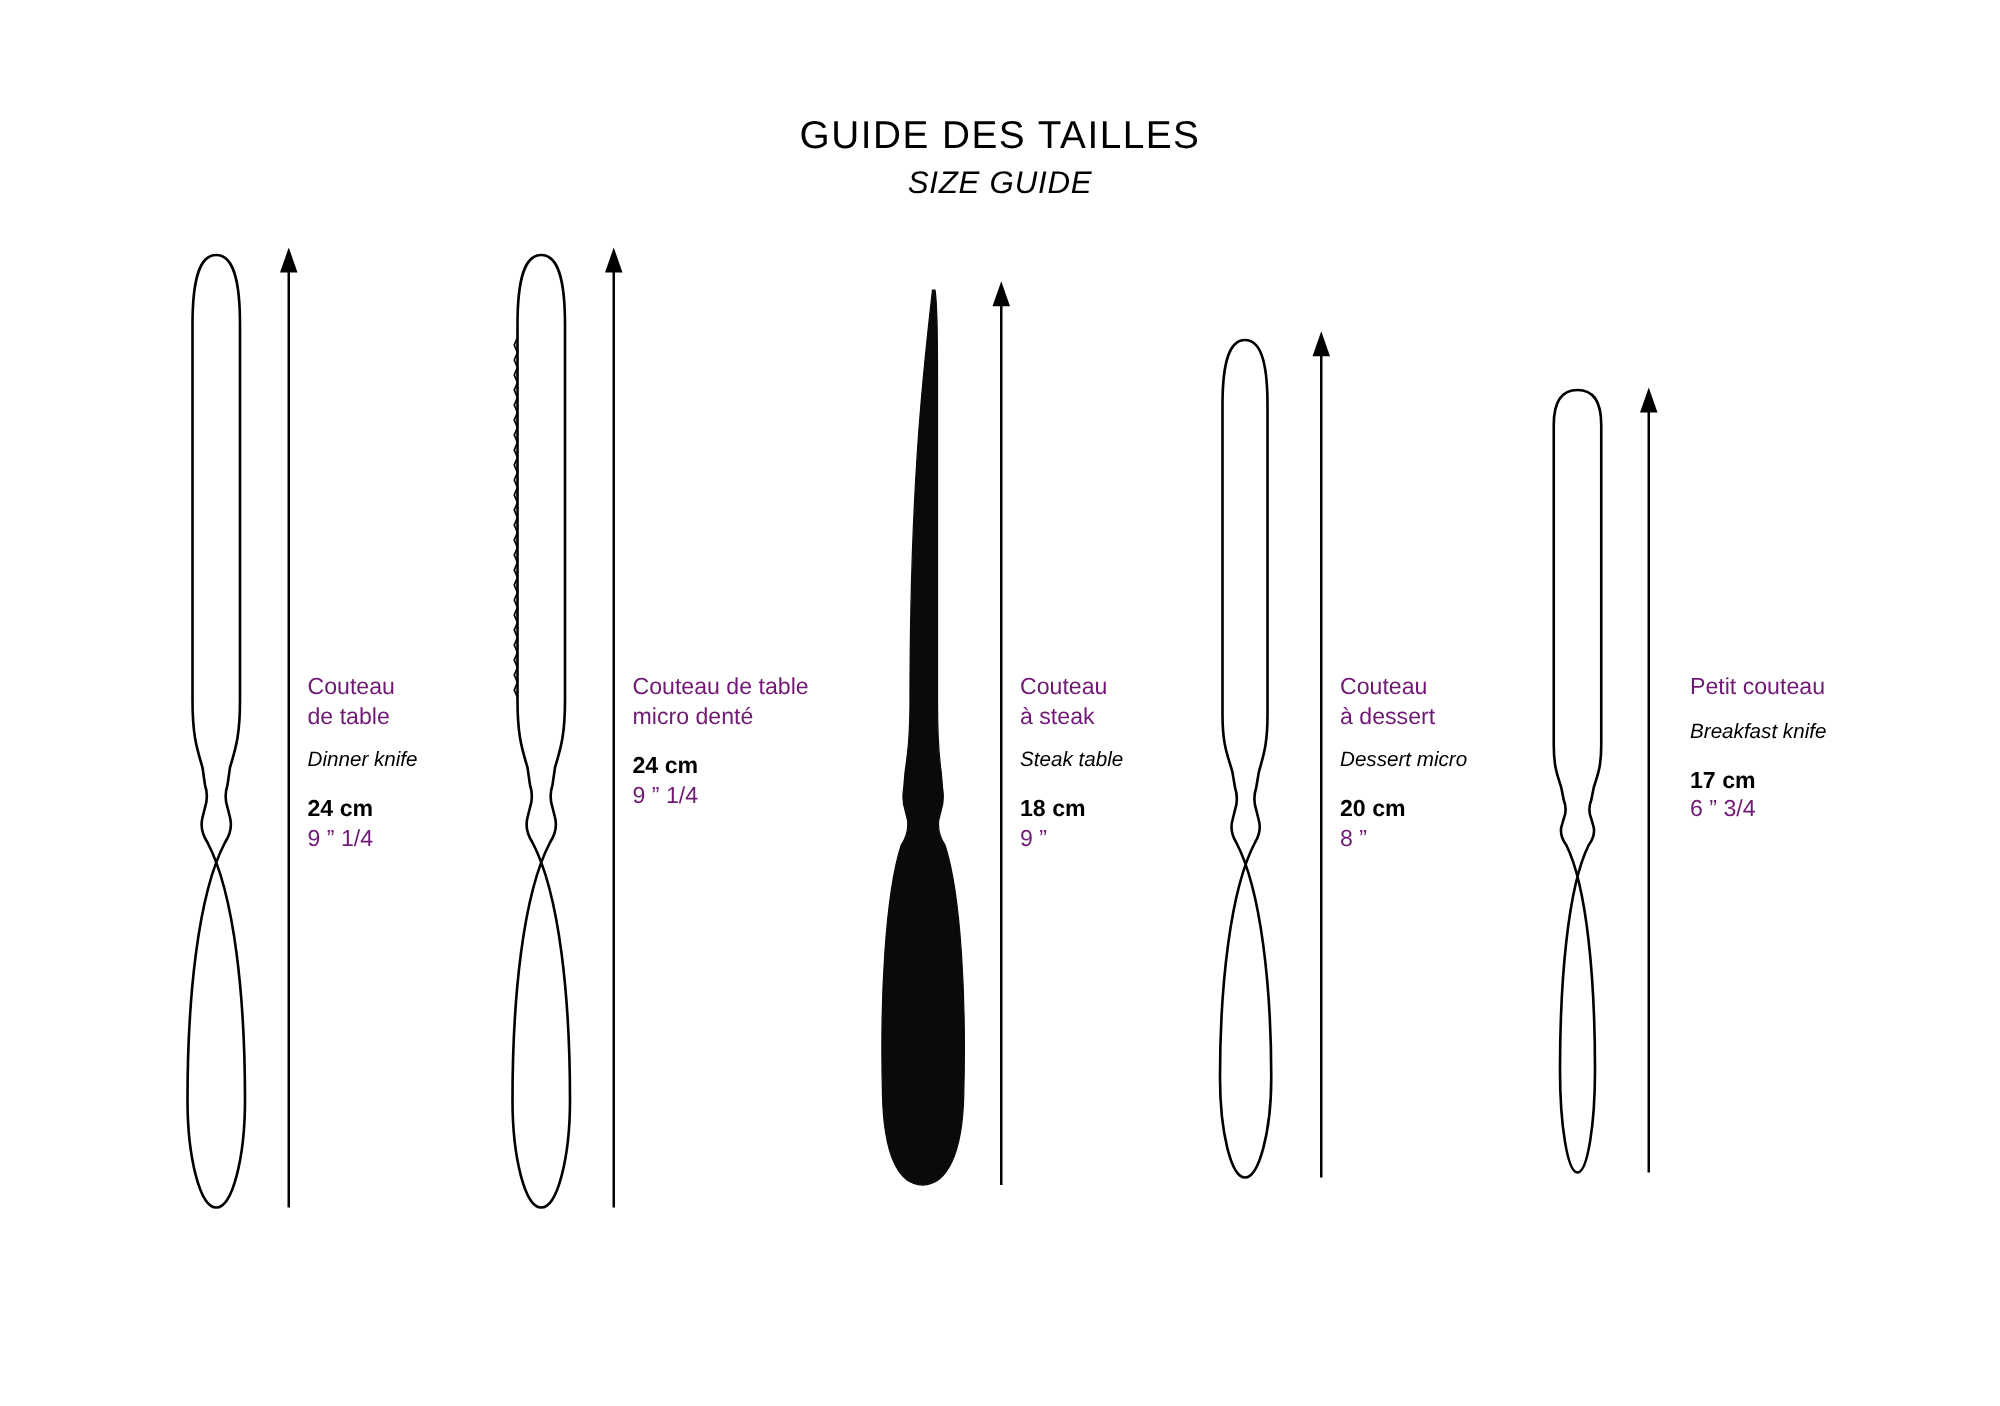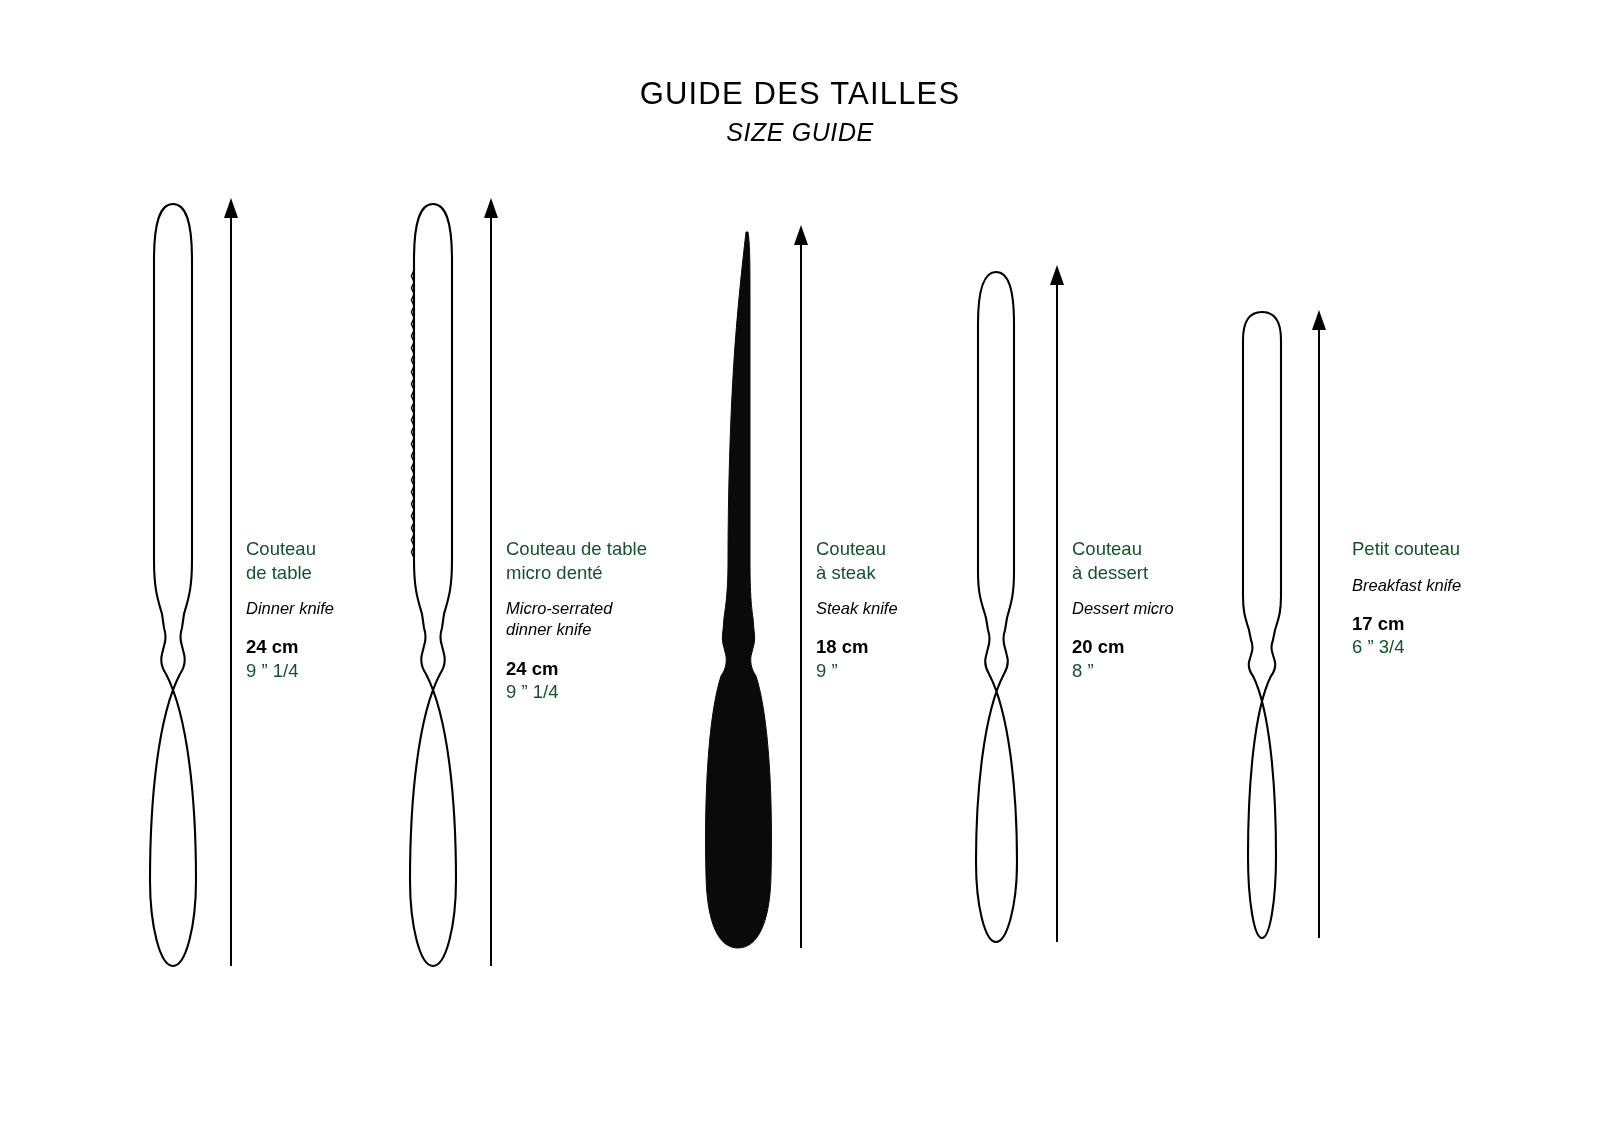--- a/index.html
+++ b/index.html
@@ -16,21 +16,21 @@
     overflow: hidden;
   }
   #page {
     position: relative;
     width: 1600px;
     height: 1125px;
   }
   
   #header {
     position: absolute;
-    top: 76px;
+    top: 90px;
     left: 0;
     width: 1600px;
     text-align: center;
   }
   #title {
     font-size: 31px;
     letter-spacing: 1.2px;
     font-weight: 400;
     line-height: 1.15;
     color: #000;
@@ -58,21 +58,21 @@
     position: absolute;
     top: 0;
   }
   .label-block {
     position: absolute;
     width: 215px;
     line-height: 1.28;
   }
   .label-fr {
     font-size: 18.5px;
-    color: #14532d;
+    color: #701a75;
     white-space: pre-line;
   }
   .label-en {
     font-size: 16.5px;
     font-style: italic;
     color: #000;
     margin-top: 14px;
     white-space: pre-line;
   }
   .label-dims {
@@ -141,22 +141,20 @@
                l-2.6 6 l2.6 6 l-2.6 6 l2.6 6 l-2.6 6 l2.6 6 l-2.6 6 l2.6 6
                l-2.6 6 l2.6 6 l-2.6 6 l2.6 6 l-2.6 6 l2.6 6 l-2.6 6 l2.6 6" fill="none" stroke="#000" stroke-width="1.4"></path>
     </svg>
     <svg class="arrow-svg" width="30" height="1125" viewBox="0 0 30 1125" style="left:98px;">
       <line x1="15" y1="205" x2="15" y2="966" stroke="#000" stroke-width="2"></line>
       <path d="M15 198 L8 218 L22 218 Z" fill="#000"></path>
     </svg>
     <div class="label-block" style="left:128px; top:537px; width:230px;">
       <div class="label-fr">Couteau de table
 micro denté</div>
-      <div class="label-en">Micro-serrated
-dinner knife</div>
       <div class="label-dims">24 cm</div>
       <div class="label-fr">9 ” 1/4</div>
     </div>
   </div>
 
   <div class="knife-group" style="left:700px;">
     <svg class="knife-svg" width="110" height="1125" viewBox="0 0 110 1125">
       <path d="M46 232 C44 250 38 300 34 360
                C30 420 28 500 28 560
                C28 590 26 604 24 618
@@ -171,21 +169,21 @@
                L53 618 C51 604 50 590 50 560
                L50 300 C50 268 50 244 48 232 Z" fill="#0a0a0a" stroke="#0a0a0a" stroke-width="1"></path>
     </svg>
     <svg class="arrow-svg" width="30" height="1125" viewBox="0 0 30 1125" style="left:86px;">
       <line x1="15" y1="232" x2="15" y2="948" stroke="#000" stroke-width="2"></line>
       <path d="M15 225 L8 245 L22 245 Z" fill="#000"></path>
     </svg>
     <div class="label-block" style="left:116px; top:537px;">
       <div class="label-fr">Couteau
 à steak</div>
-      <div class="label-en">Steak knife</div>
+      <div class="label-en">Steak table</div>
       <div class="label-dims">18 cm</div>
       <div class="label-fr">9 ”</div>
     </div>
   </div>
 
   <div class="knife-group" style="left:962px;">
     <svg class="knife-svg" width="110" height="1125" viewBox="0 0 110 1125">
       <path d="M16 324 C16 288 22 272 34 272 C46 272 52 288 52 324
                L52 572 C52 598 48 606 45 618
                L43 630 C41 636 41 642 43 648

